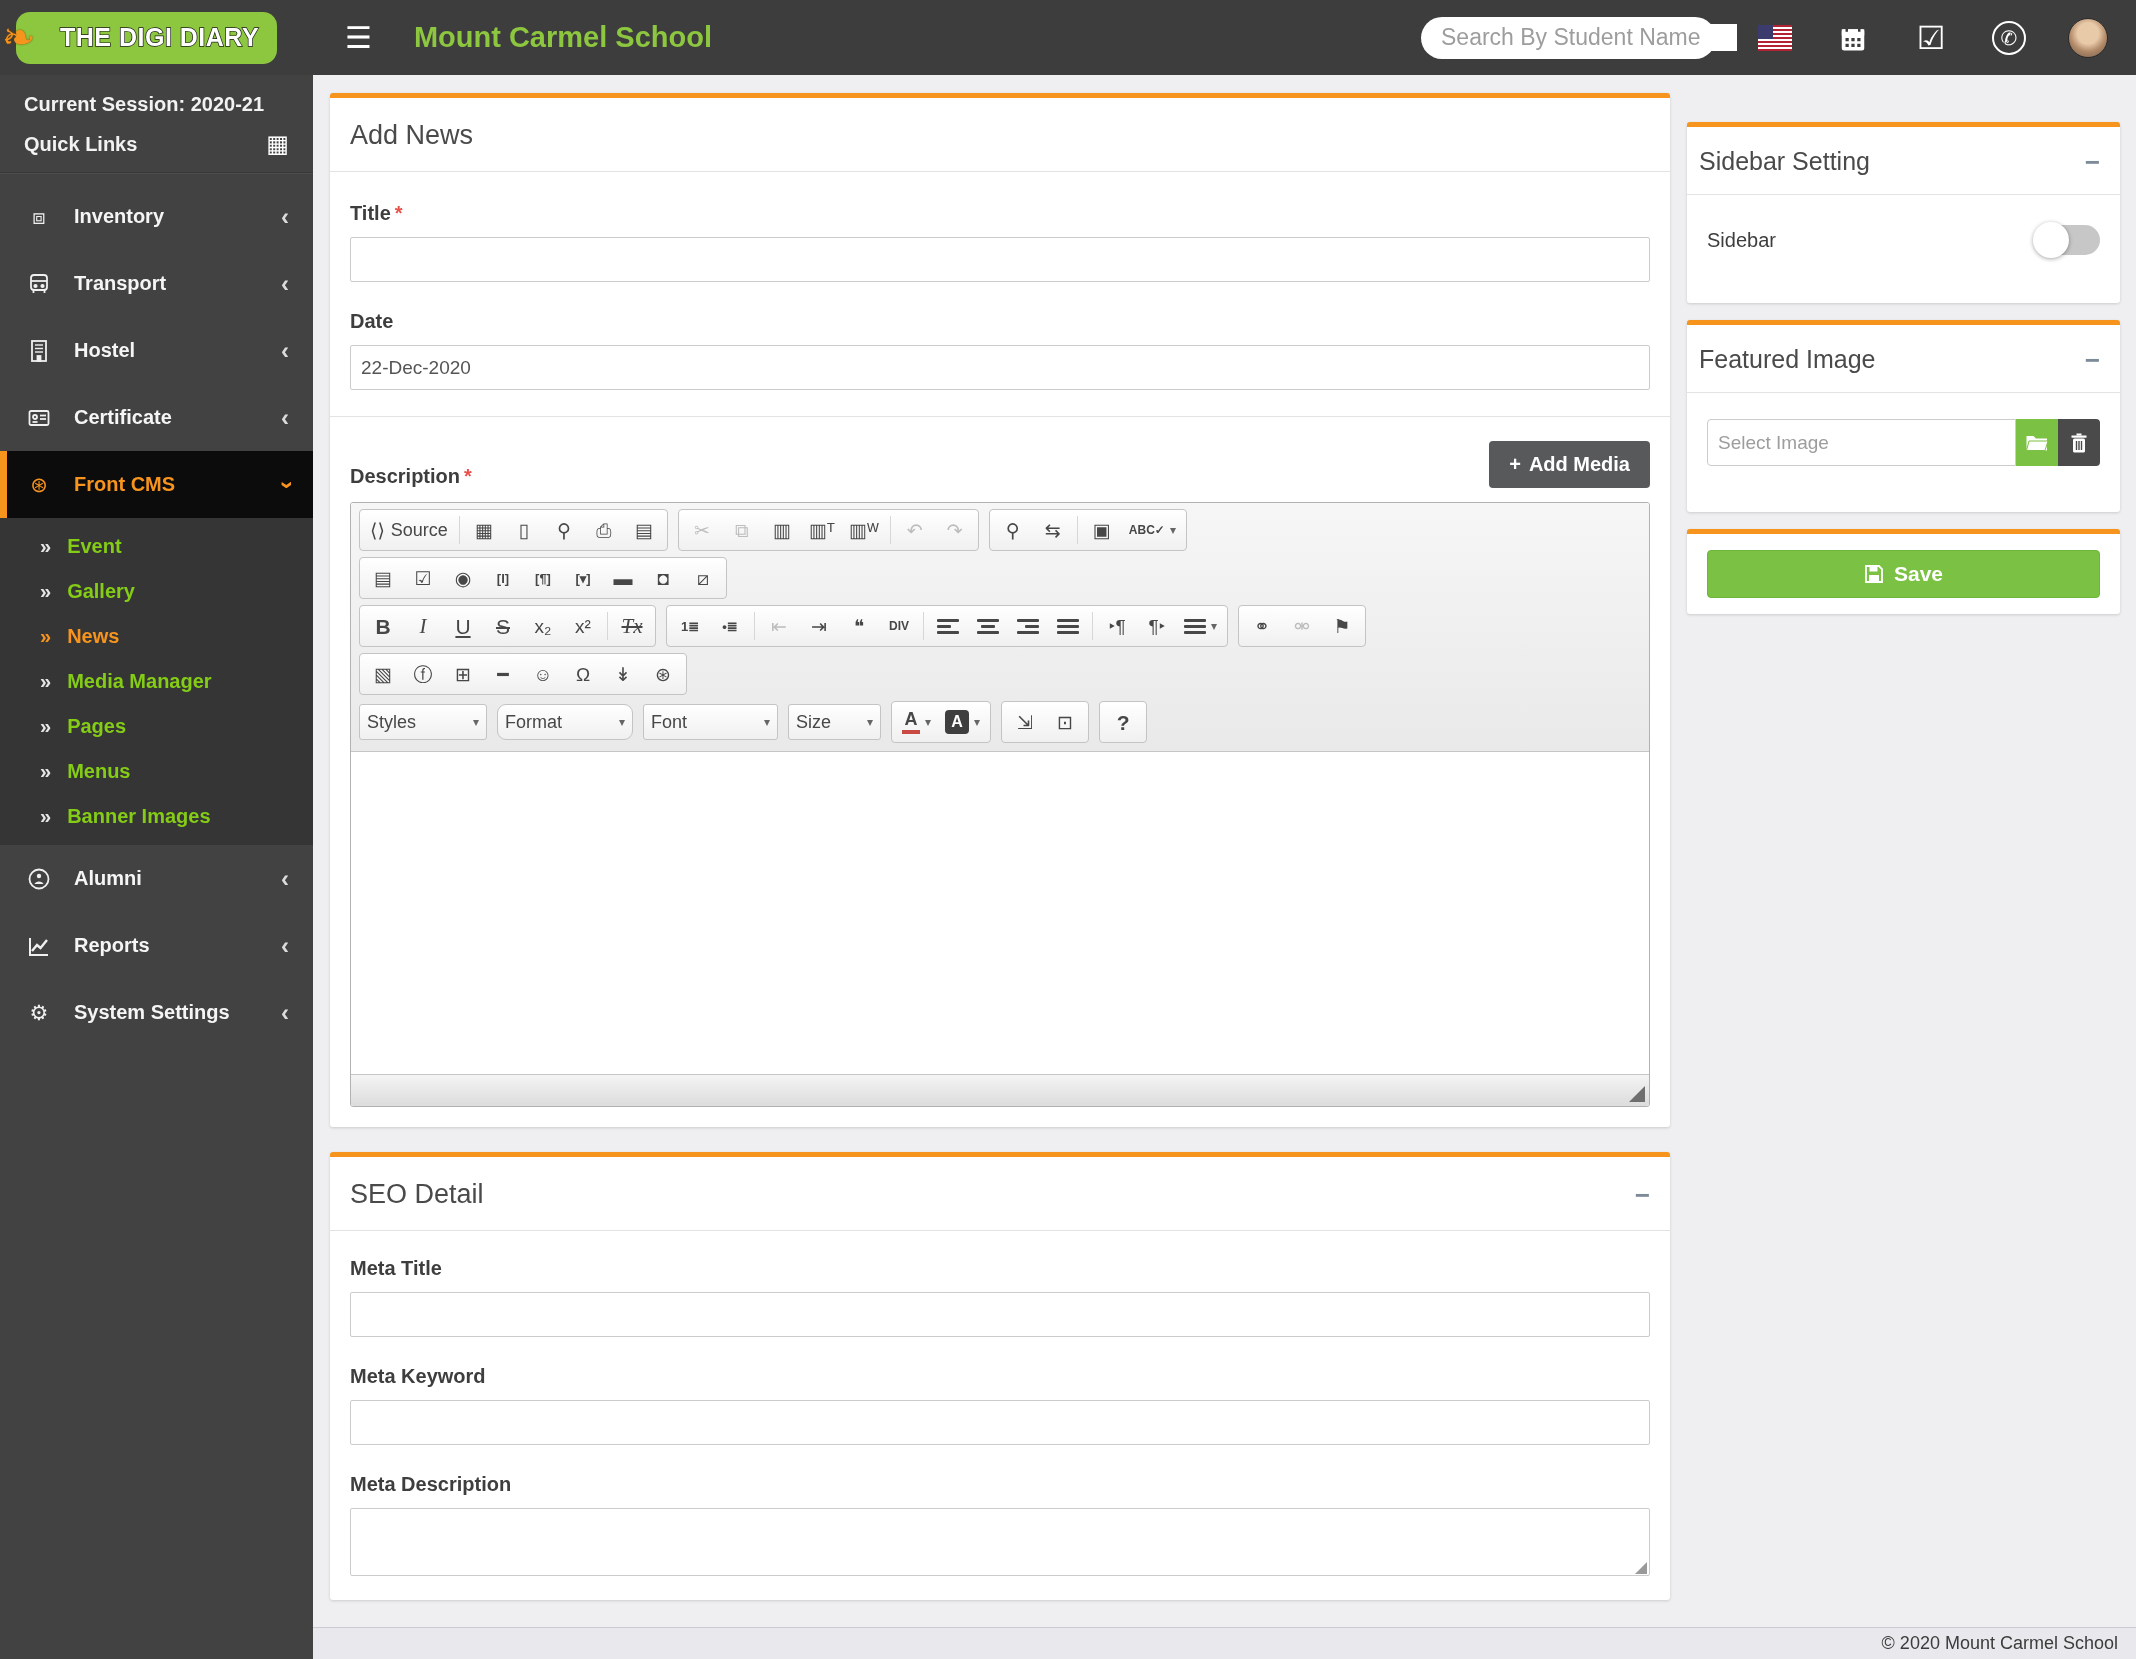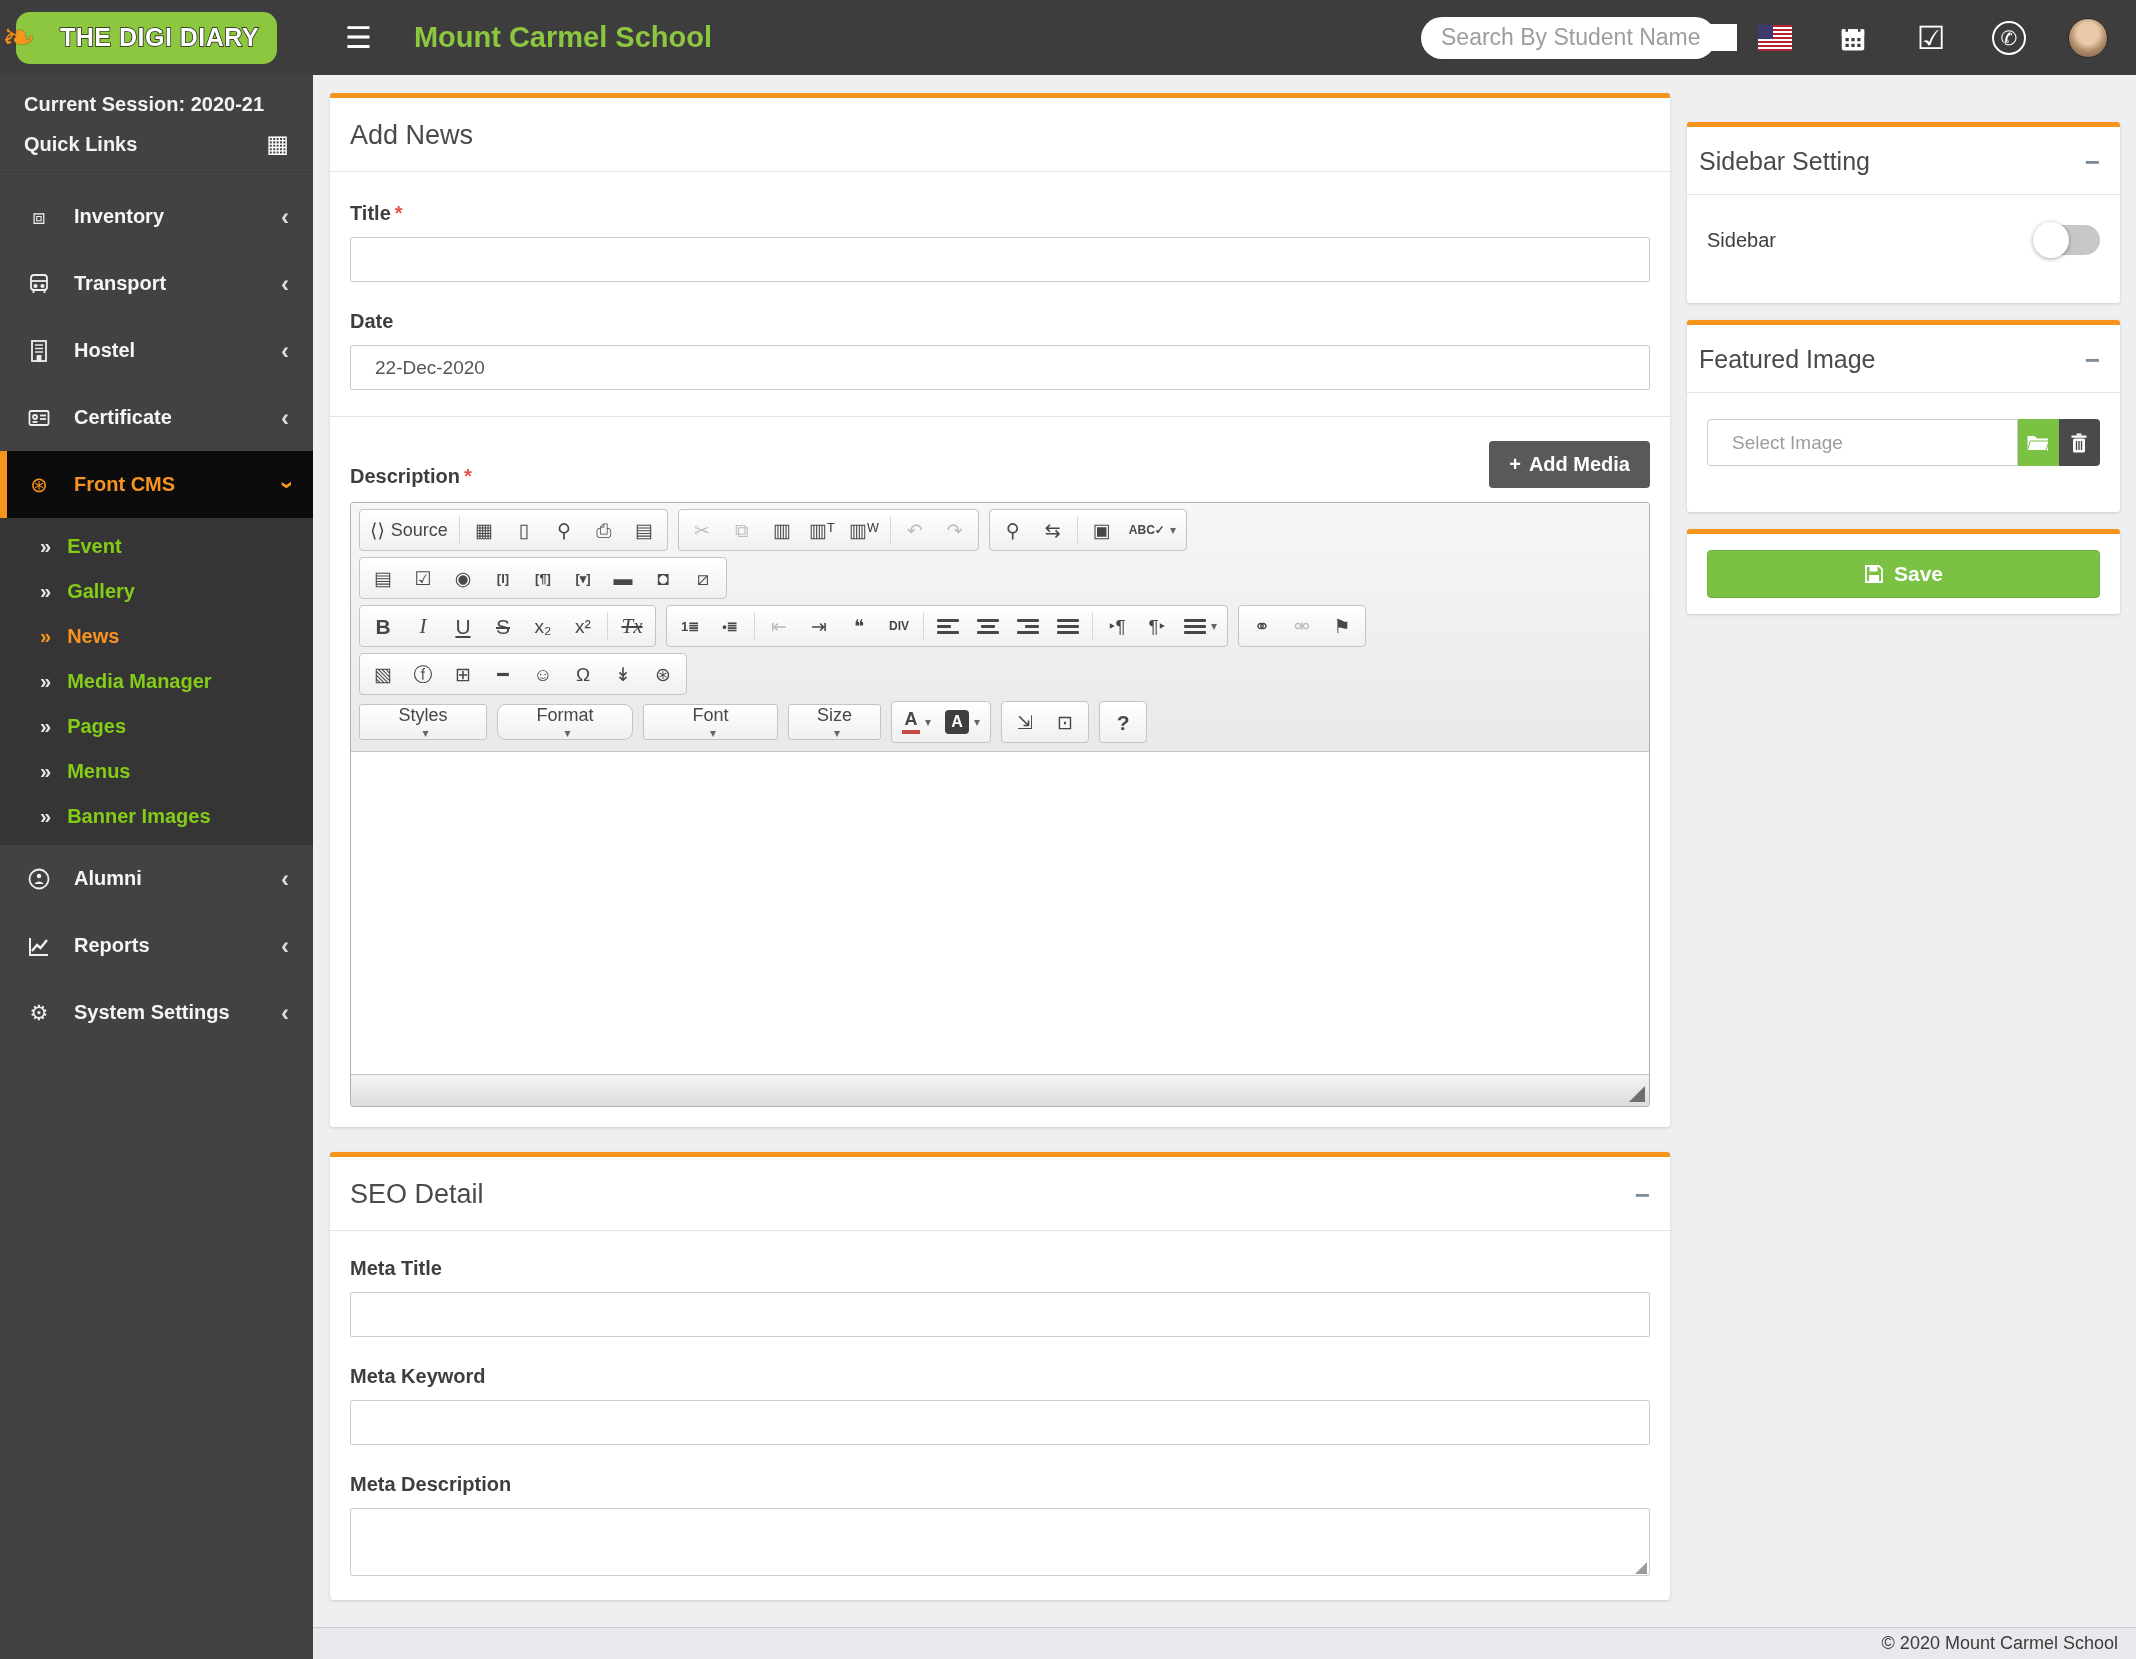--- a/index.html
+++ b/index.html
@@ -52,21 +52,21 @@
   .col-left { width:1340px; }
   .col-right { width:433px; padding-top:29px; }
   .card { background:#fff; border-top:5px solid #f7941e; border-radius:3px; box-shadow:0 1px 3px rgba(0,0,0,.15); }
   .card-head { display:flex; align-items:center; justify-content:space-between; padding:22px 20px 20px 20px; border-bottom:1px solid #e3e3e3; }
   .card-title { font-size:27px; color:#4a4a4a; }
   .card-title.sm { font-size:25px; }
   .collapse-ico { color:#7d8a97; font-size:26px; font-weight:bold; cursor:pointer; line-height:1; }
   .card-body { padding:20px; }
   .f-label { font-size:20px; font-weight:bold; color:#3e3e3e; margin:10px 0 12px 0; }
   .req { color:#e8504a; margin-left:4px; }
-  .t-input { width:100%; height:45px; border:1px solid #cccccc; border-radius:2px; padding:0 24px; font-size:19px; color:#555; font-family:"Liberation Sans",sans-serif; outline:none; background:#fff; }
+  .t-input { width:100%; height:45px; border:1px solid #cccccc; border-radius:2px; padding:0 10px; font-size:19px; color:#555; font-family:"Liberation Sans",sans-serif; outline:none; background:#fff; }
   .t-input::placeholder { color:#9d9d9d; }
   .section-div { border:0; border-top:1px solid #e3e3e3; margin:26px -20px 24px -20px; }
   .desc-row { display:flex; align-items:flex-end; justify-content:space-between; margin-bottom:14px; }
   .add-media-btn { background:#57595b; color:#fff; border:none; border-radius:4px; height:47px; padding:0 20px; font-size:20px; font-weight:bold; cursor:pointer; display:flex; align-items:center; gap:8px; font-family:"Liberation Sans",sans-serif; }
 
   
   .cke { border:1px solid #b2b2b2; border-radius:3px; overflow:hidden; }
   .cke-top { background:linear-gradient(#f6f6f6,#e9e9e9); border-bottom:1px solid #c6c6c6; padding:6px 8px 8px 8px; }
   .tb-row { display:flex; align-items:center; gap:10px; margin-top:6px; flex-wrap:nowrap; }
   .tb-row:first-child { margin-top:0; }
@@ -83,21 +83,21 @@
   .src-label { font-size:18px; color:#474747; margin-left:6px; }
   .caret { font-size:12px; color:#666; margin-left:5px; }
   .tb-sep { width:1px; height:28px; background:#d7d7d7; margin:0 4px; }
   
   .bars { display:flex; flex-direction:column; gap:3px; width:22px; }
   .bars i { display:block; height:3px; background:#474747; border-radius:1px; }
   .bars.left i:nth-child(2){ width:65%; } .bars.left i:nth-child(1), .bars.left i:nth-child(3){ width:100%; }
   .bars.center i { margin:0 auto; } .bars.center i:nth-child(2){ width:65%; } .bars.center i:nth-child(1),.bars.center i:nth-child(3){ width:100%; }
   .bars.right i { margin-left:auto; } .bars.right i:nth-child(2){ width:65%; } .bars.right i:nth-child(1),.bars.right i:nth-child(3){ width:100%; }
   .bars.just i { width:100%; }
-  .dd { justify-content:space-between; min-width:90px;flex-direction:column; }
+  .dd { justify-content:space-between; min-width:90px; }
   .dd .dd-label { font-size:18px; color:#474747; }
   .dd-styles { width:128px; } .dd-format { width:136px;border-radius:9px; } .dd-font { width:135px; } .dd-size { width:93px; }
   .tcol { display:flex; flex-direction:column; align-items:center; line-height:1; }
   .tcol .a { font-size:18px; font-weight:bold; }
   .tcol .bar { width:18px; height:4px; background:#c94a43; margin-top:2px; }
   .bgcol { width:24px; height:24px; background:#3f3f3f; color:#fff; border-radius:4px; display:flex; align-items:center; justify-content:center; font-size:16px; font-weight:bold; }
   .cke-area { height:322px; background:#fff; }
   .cke-bottom { height:32px; background:linear-gradient(#f4f4f4,#dcdcdc); border-top:1px solid #c6c6c6; position:relative; }
   .resize-handle { position:absolute; right:4px; bottom:4px; width:0; height:0; border-left:16px solid transparent; border-bottom:16px solid #6e6e6e; cursor:se-resize; }
 

